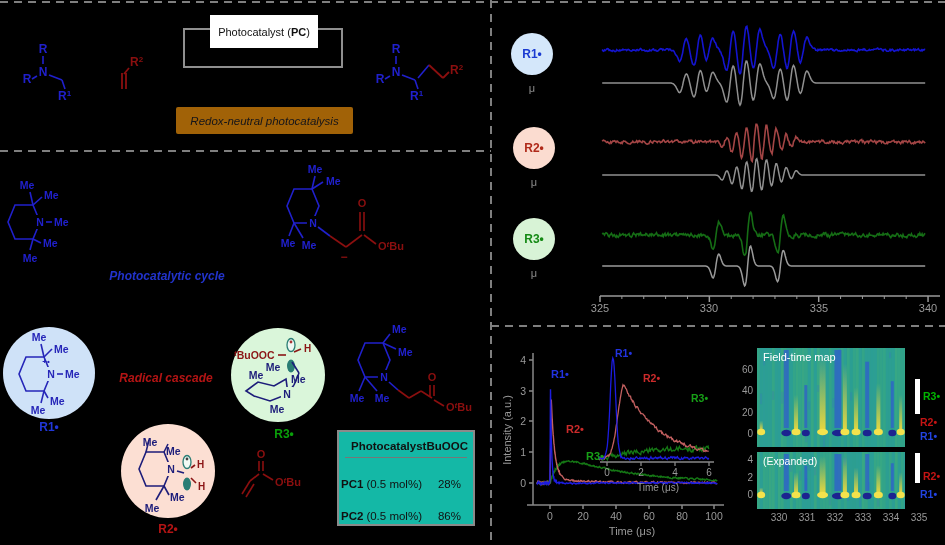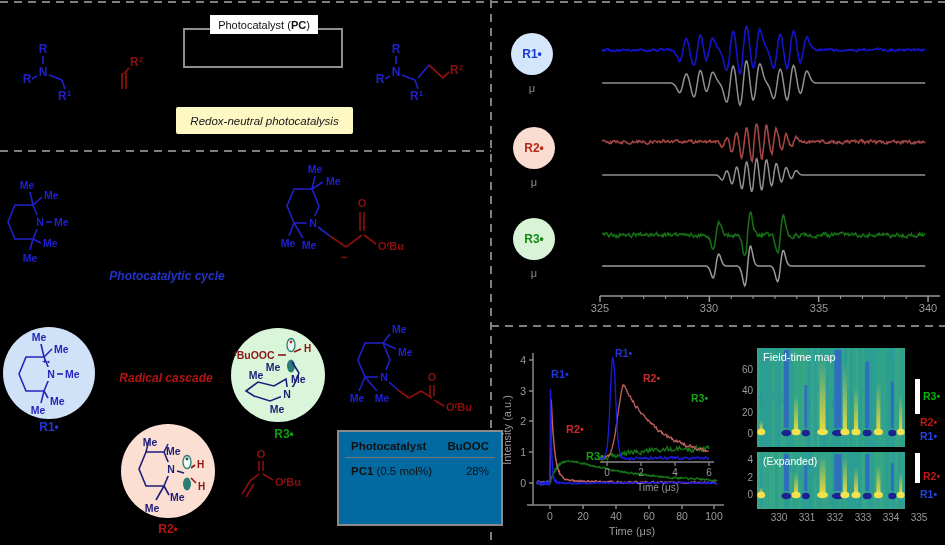--- a/index.html
+++ b/index.html
@@ -2,29 +2,29 @@
 <html><head>
 <meta charset="utf-8">
 <style>
   html,body{margin:0;padding:0;background:#000;}
   #stage{position:relative;width:945px;height:545px;background:#000;overflow:hidden;
          font-family:"Liberation Sans",sans-serif;}
   #art{position:absolute;left:0;top:0;}
   svg text{font-family:"Liberation Sans",sans-serif;}
   .hbox{position:absolute;box-sizing:border-box;}
   .pcbox{left:183px;top:28px;width:160px;height:40px;border:2px solid #8f8f8f;background:transparent;}
-  .pcchip{left:210px;top:15px;width:108px;height:19px;background:#fff;color:#111;
+  .pcchip{left:210px;top:15px;width:108px;height:33px;background:#fff;color:#111;
           font-size:11px;display:flex;align-items:center;justify-content:center;white-space:nowrap;}
-  .redox{left:176px;top:107px;width:177px;height:27px;background:#fef9c3;color:#15151a;
+  .redox{left:176px;top:107px;width:177px;height:27px;background:#a16207;color:#15151a;
          font-size:11.5px;font-style:italic;display:flex;align-items:center;justify-content:center;border-radius:2px;}
-  .ytable{left:337px;top:430px;width:166px;height:96px;background:#0369a1;border:2px solid #8a8a8a;
+  .ytable{left:337px;top:430px;width:138px;height:96px;background:#14b8a6;border:2px solid #8a8a8a;
           color:#111;font-size:11.5px;}
   .ytable .thead{display:flex;justify-content:space-between;padding:8px 12px 5px 12px;font-weight:bold;}
   .ytable .tdiv{height:1px;background:#777;margin:0 6px;}
-  .ytable .trow{display:flex;justify-content:space-between;padding:7px 12px 0 12px;}
+  .ytable .trow{display:flex;justify-content:space-between;padding:7px 12px 0 2px;margin-top:13px;}
   .ytable .cond{margin-left:3px;}
 </style>
 </head>
 <body>
 
 <div id="stage">
 <svg id="art" width="945" height="545">
   <defs>
     <linearGradient id="gy" x1="0" y1="0" x2="0" y2="1">
       <stop offset="0" stop-color="#eed93c" stop-opacity="0"></stop>
@@ -574,14 +574,18 @@
 <div class="hbox ytable">
   <div class="thead">
     <span>Photocatalyst</span>
     <span>BuOOC</span>
   </div>
   <div class="tdiv"></div>
   <div class="trow">
     <span><b>PC1</b><span class="cond">(0.5 mol%)</span></span>
     <span>28%</span>
   </div>
+  <div class="trow">
+    <span><b>PC2</b><span class="cond">(0.5 mol%)</span></span>
+    <span>86%</span>
+  </div>
 </div>
 </div>
 
 </body></html>

